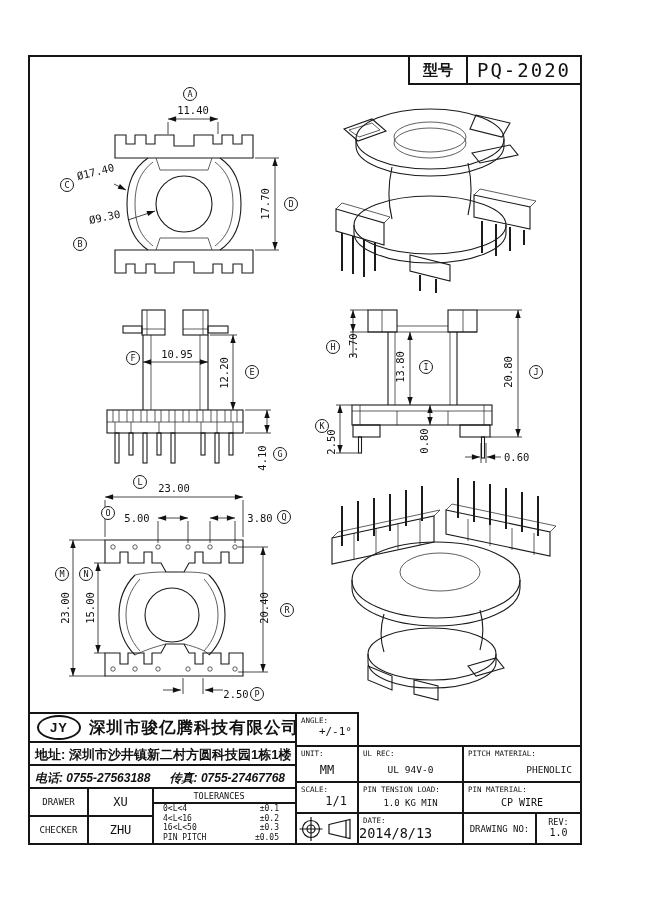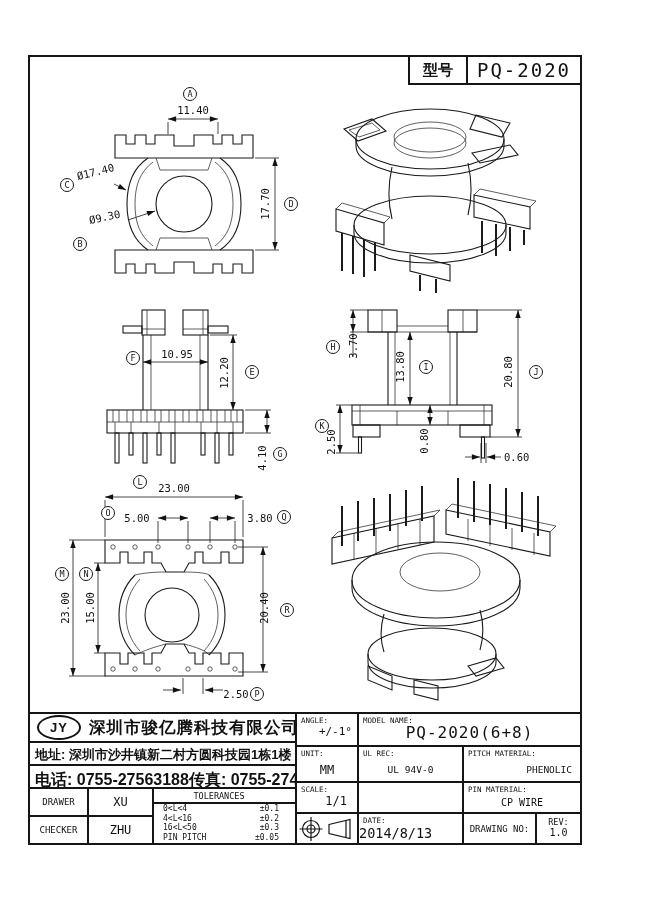--- a/index.html
+++ b/index.html
@@ -13,22 +13,22 @@
   .model-tag-label{display:flex;align-items:center;justify-content:center;
          font-size:15px;font-weight:bold;font-family:"Liberation Sans",sans-serif;}
   .model-tag-value{display:flex;align-items:center;justify-content:center;
          font:19px "DejaVu Sans Mono",monospace;letter-spacing:2px;}
   .company-row{display:flex;align-items:center;gap:8px;padding-left:7px;}
   .logo-oval{width:40px;height:21px;border:2px solid #111;border-radius:50%;
          display:flex;align-items:center;justify-content:center;flex:none;
          font-weight:bold;font-size:13px;letter-spacing:1px;}
   .company-name{font-weight:bold;font-size:16.5px;letter-spacing:1px;white-space:nowrap;}
   .addr-row{font-weight:bold;font-size:13px;padding:3px 0 0 5px;white-space:nowrap;}
-  .phone-row{font-weight:bold;font-size:16px;display:flex;justify-content:space-between;
-         padding:4px 10px 0 5px;white-space:nowrap;}
+  .phone-row{font-weight:bold;font-size:12px;display:flex;justify-content:space-between;
+         padding:4px 10px 0 5px;white-space:nowrap;font-style:italic;}
   .cc{display:flex;align-items:center;justify-content:center;}
   .small-cap{font:9px "DejaVu Sans Mono",monospace;}
   .name-val{font:12px "DejaVu Sans Mono",monospace;}
   .tol-head{border-bottom:2px solid #151515;text-align:center;
          font:8.5px "DejaVu Sans Mono",monospace;padding:2px 11px 1px 0;}
   .tolrow{display:flex;justify-content:space-between;padding:0 16px 0 9px;
          font:8px "DejaVu Sans Mono",monospace;line-height:9.5px;}
   svg.view{position:absolute;}
   .ln{fill:none;stroke:#1b1b1b;stroke-width:1.1;}
   .thin{stroke-width:0.7;}
@@ -333,41 +333,41 @@
     <div class="tolrow">
       <span>PIN PITCH</span>
       <span>±0.05</span>
     </div>
   </div>
 
   <div class="cell" style="left:295px;top:712px;width:64px;height:35px">
     <div class="cl">ANGLE:</div>
     <div class="cv" style="text-align:right;padding-right:5px;font-size:11px">+/-1°</div>
   </div>
-  <div class="cell" style="left:357px;top:712px;width:225px;height:35px">
-    <div class="cl" style="position:absolute;left:0;top:0">MODEL NAME:</div>
-    <div class="cv" style="text-align:center;font-size:16px;letter-spacing:1px;margin-top:9px">PQ-2020(6+8)</div>
-  </div>
 
   <div class="cell" style="left:295px;top:745px;width:64px;height:38px">
     <div class="cl">UNIT:</div>
     <div class="cv" style="text-align:center;font-size:12px;margin-top:5px">MM</div>
   </div>
   <div class="cell" style="left:357px;top:745px;width:107px;height:38px">
     <div class="cl">UL REC:</div>
     <div class="cv" style="text-align:center;font-size:9.5px;margin-top:6px">UL 94V-0</div>
   </div>
   <div class="cell" style="left:462px;top:745px;width:120px;height:38px">
     <div class="cl">PITCH MATERIAL:</div>
     <div class="cv" style="text-align:right;padding-right:8px;font-size:9.5px;margin-top:6px">PHENOLIC</div>
   </div>
 
   <div class="cell" style="left:295px;top:781px;width:64px;height:33px">
     <div class="cl">SCALE:</div>
     <div class="cv" style="text-align:right;padding-right:10px;font-size:12px">1/1</div>
+  </div>
+  <div class="cell" style="left:357px;top:781px;width:107px;height:33px">
+    <div class="cl">PIN TENSION LOAD:</div>
+    <div class="cv" style="text-align:center;font-size:9px;margin-top:4px">1.0 KG MIN</div>
   </div>
   <div class="cell" style="left:462px;top:781px;width:120px;height:33px">
     <div class="cl">PIN MATERIAL:</div>
     <div class="cv" style="text-align:center;font-size:10px;margin-top:3px">CP WIRE</div>
   </div>
 
   <div class="cell cc" style="left:295px;top:812px;width:64px;height:33px">
     <svg width="56" height="26" viewBox="0 0 56 26">
       <g fill="none" stroke="#151515" stroke-width="1.2">
         <circle cx="12" cy="13" r="8.5"></circle>

